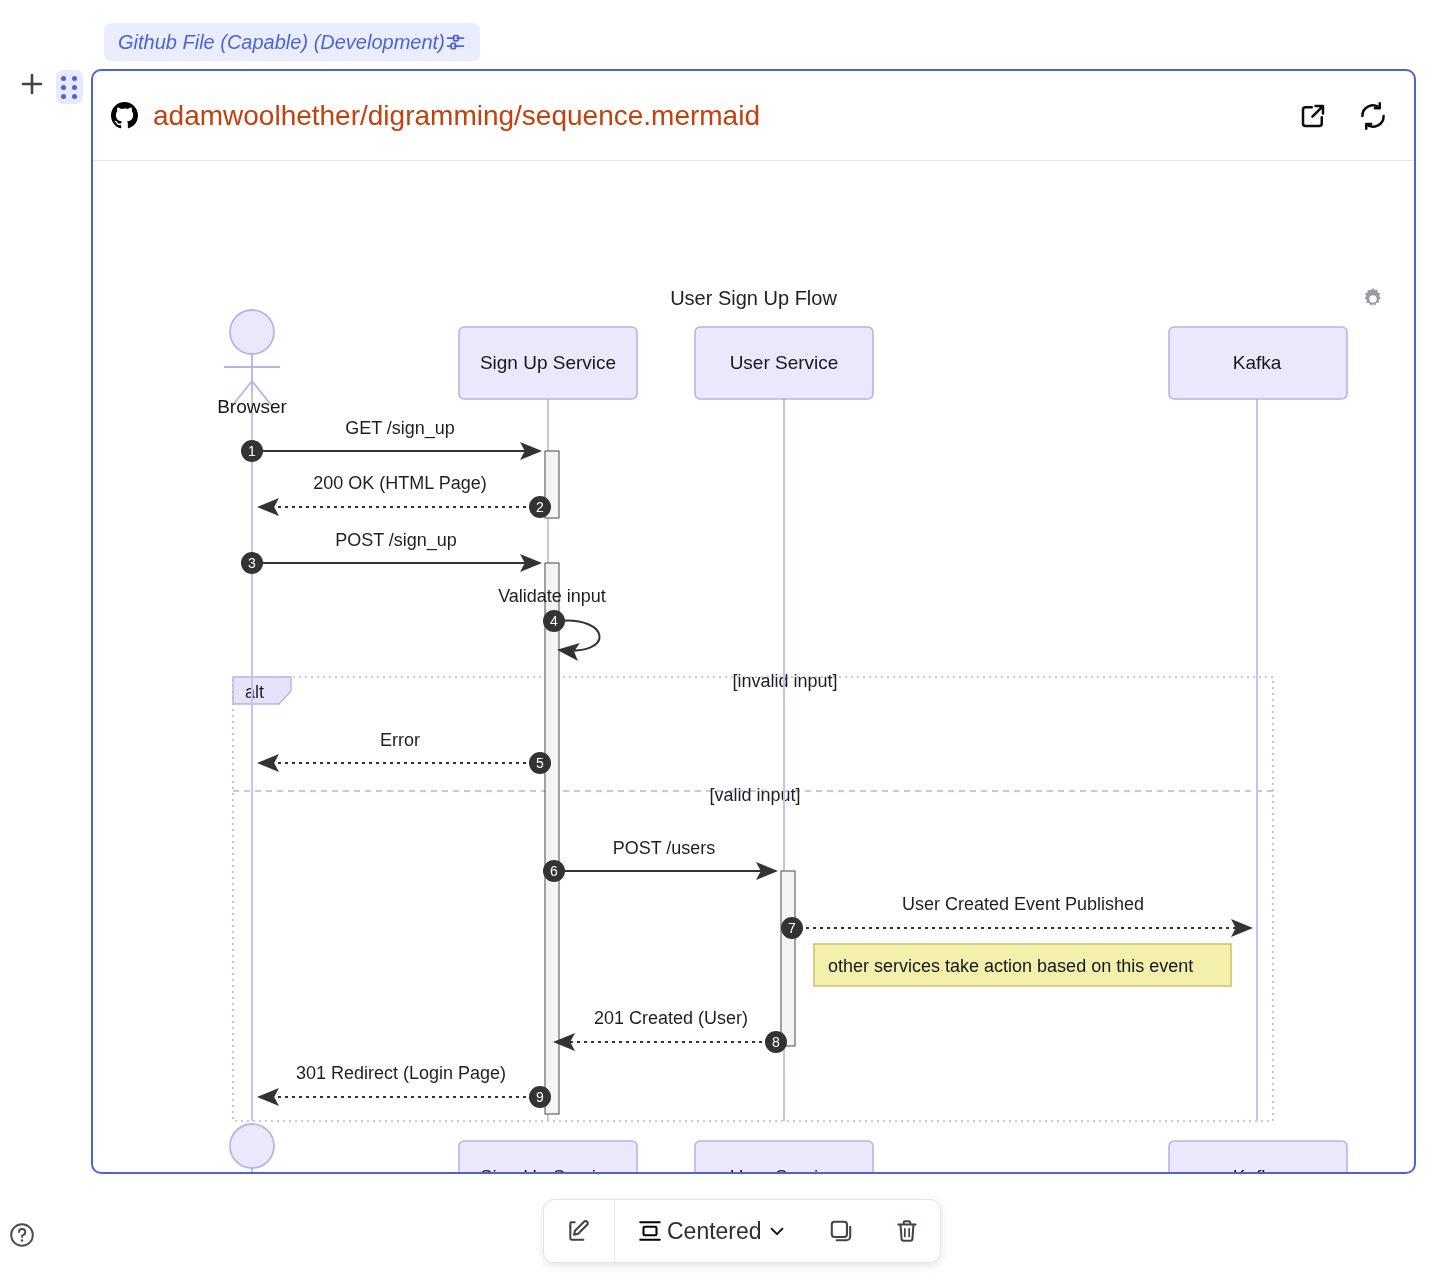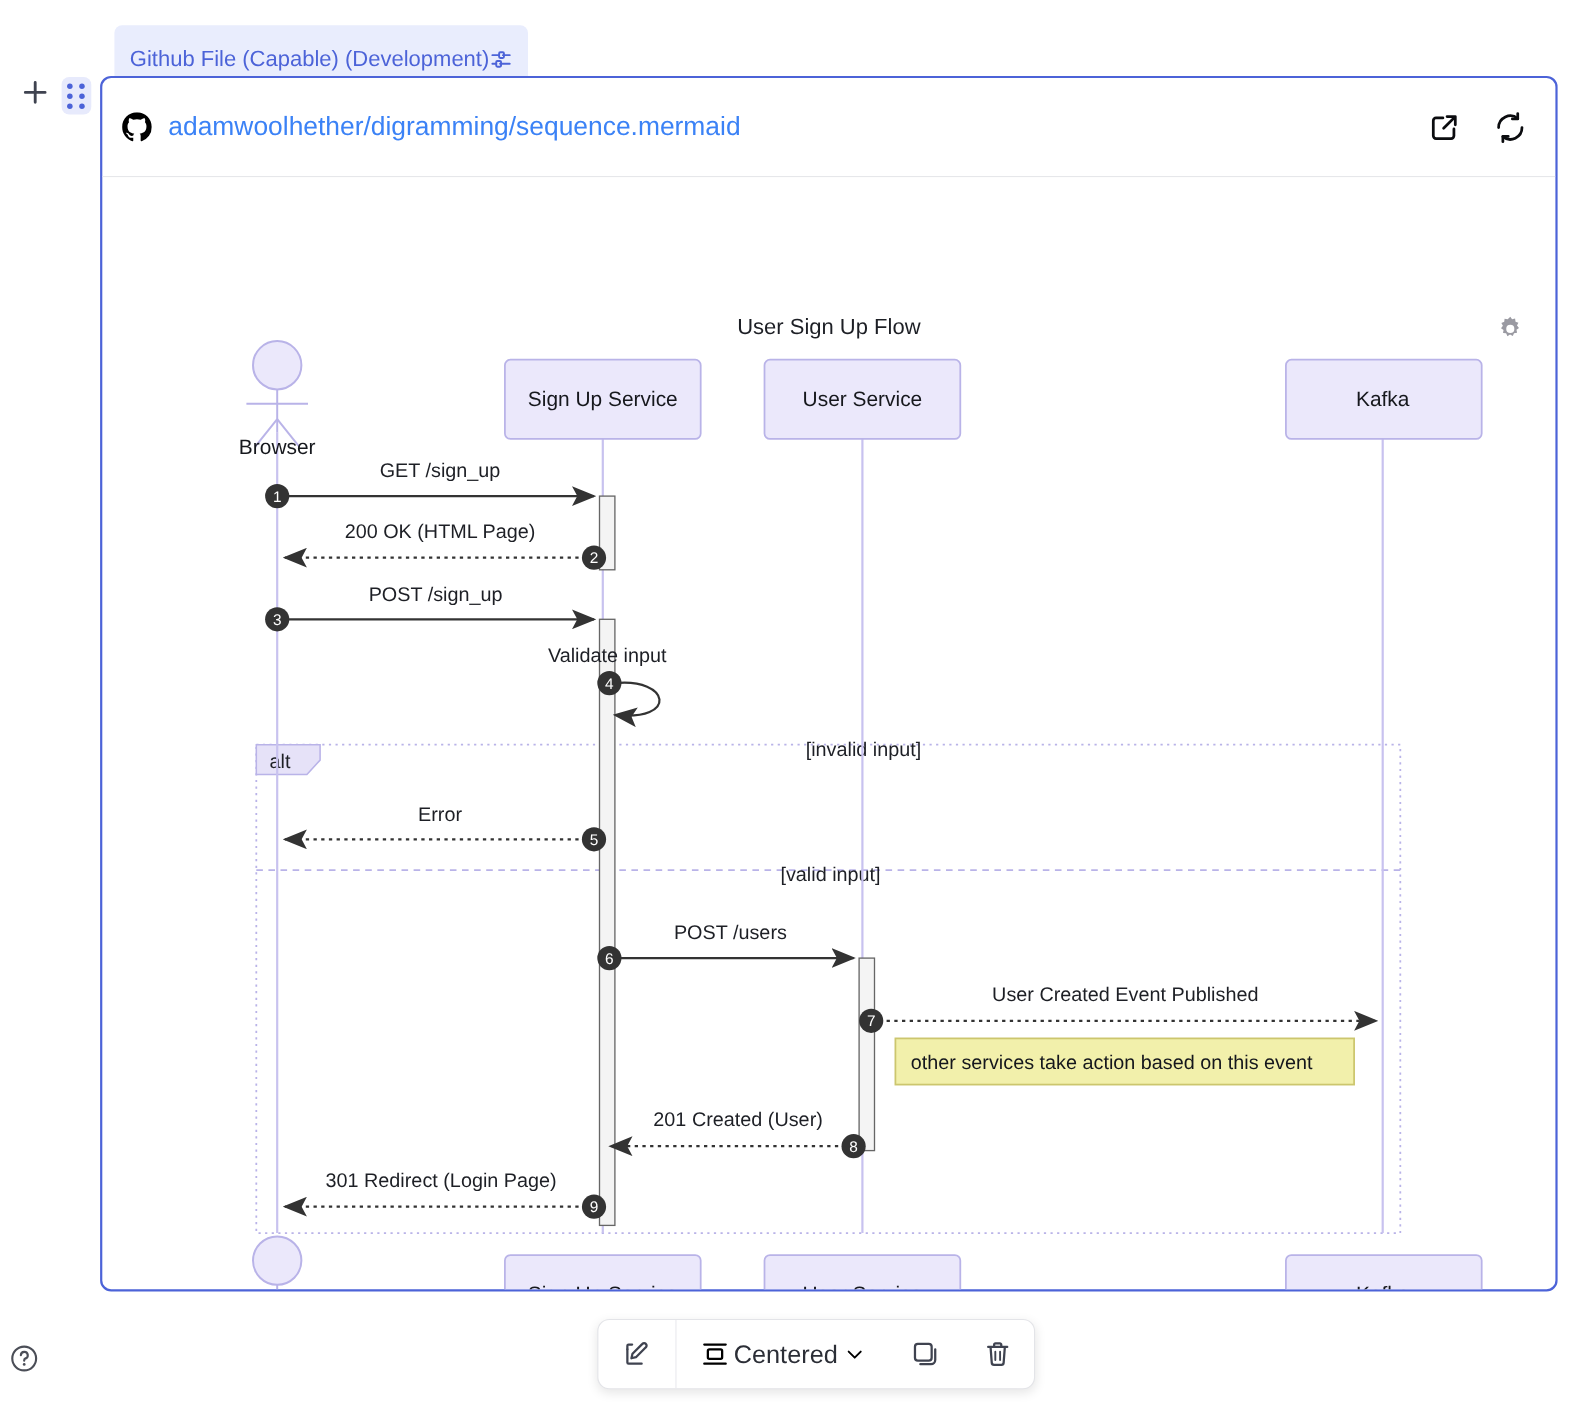--- a/index.html
+++ b/index.html
@@ -26,28 +26,29 @@
     border-radius: 7px;
     display: flex; align-items: center; justify-content: center;
     cursor: grab;
   }
   .dots { display: grid; grid-template-columns: repeat(2, 6px); grid-gap: 4px 5px; }
   .dots i { display:block; width:5px; height:5px; border-radius:50%; background:#4c63d8; }
 
   
   .tab {
     position: absolute; left: 104px; top: 23px;
-    height: 38px; padding: 12px 14px;
+    height: 38px; padding: 0 14px;
     background: #e9edfd;
     border-radius: 7px;
     display: flex; align-items: center; gap: 0;
     color: #4c63d8;
     font-size: 20px;
     white-space: nowrap;
     cursor: pointer;
+    font-style: italic;
   }
   .tab-icon { width: 21px; height: 21px; color:#4c63d8; display:block; }
 
   
   .card {
     position: absolute; left: 91px; top: 69px;
     width: 1325px; height: 1105px;
     border: 2px solid #4c63d8;
     border-radius: 10px;
     background: #fff;
@@ -57,22 +58,22 @@
   .card-head {
     height: 90px;
     display: flex; align-items: center;
     padding: 0 26px 0 18px;
     border-bottom: 1px solid #e6e7ea;
     box-sizing: border-box;
   }
   .gh-icon { width: 27px; height: 27px; flex: 0 0 auto; color:#000; }
   .card-title {
     margin-left: 15px;
-    font-size: 24px;
-    color: #3b82f6;
+    font-size: 28px;
+    color: #c2410c;
     white-space: nowrap;
     overflow: hidden;
     text-overflow: ellipsis;
     flex: 1 1 auto;
   }
   .head-actions { display:flex; align-items:center; gap: 30px; flex: 0 0 auto; }
   .head-btn { width: 30px; height: 30px; color:#0b0c0f; cursor: pointer; display:block; }
 
   
   .canvas { position: relative; width: 100%; height: 1013px; }

